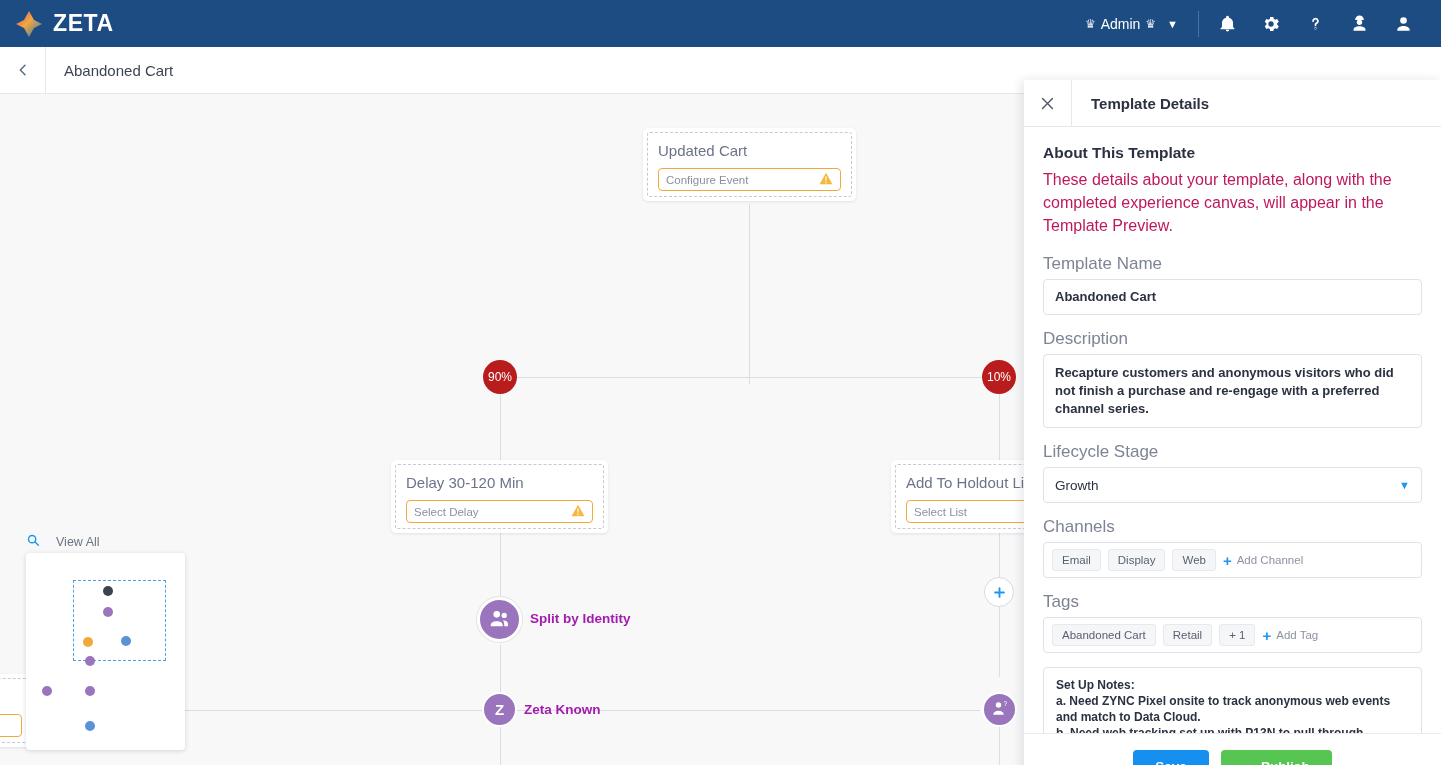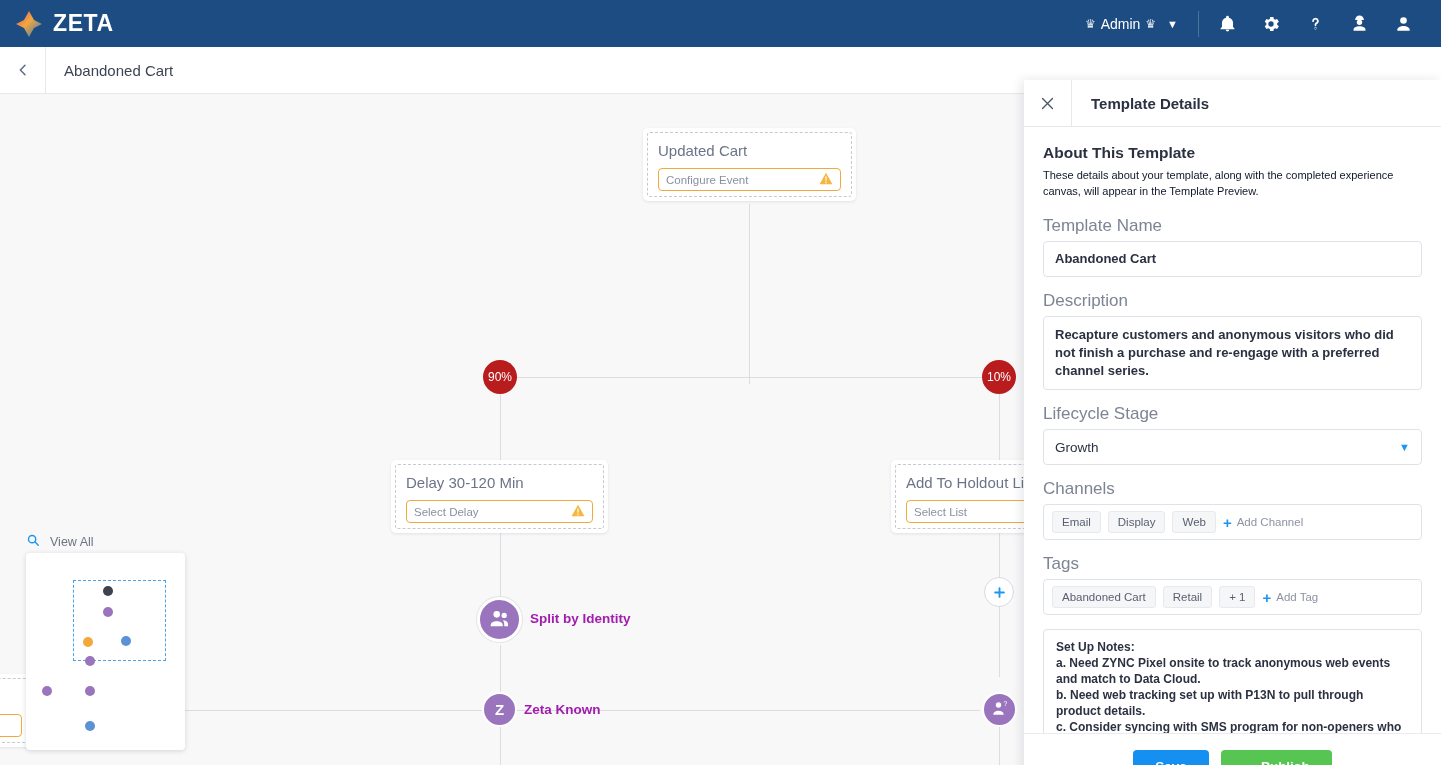--- a/index.html
+++ b/index.html
@@ -131,21 +131,21 @@
     color: #1d96f2;
   }
   .circle-label {
     position: absolute; font-size: 13.5px; color: #a21caf; font-weight: 600;
     white-space: nowrap; z-index: 6;
   }
 
   
   .viewall {
     position: absolute; left: 26px; top: 533px;
-    display: flex; align-items: center; gap: 10px;
+    display: flex; align-items: center; gap: 16px;
     font-size: 12.5px; color: #6d7483;
     z-index: 12;
   }
   .minimap {
     position: absolute; left: 26px; top: 553px;
     width: 159px; height: 197px;
     background: #ffffff;
     border-radius: 4px;
     box-shadow: 0 1px 5px rgba(20,30,50,.16);
     z-index: 11;
@@ -182,21 +182,21 @@
   .panel-body {
     flex: 1 1 auto;
     padding: 17px 19px 0 19px;
     overflow: hidden;
   }
   .panel-h2 {
     font-size: 15.5px; font-weight: bold; color: #2b3141;
     margin: 0 0 6px 0;
   }
   .panel-sub {
-    font-size: 11px; color: #0f172a; line-height: 1.45;
+    font-size: 16px; color: #be185d; line-height: 1.45;
     margin-bottom: 16px;
   }
   .field-label {
     font-size: 17px; color: #7d8494; margin-bottom: 5px;
   }
   .field { margin-bottom: 14px; }
   .input-box {
     border: 1px solid #dfe2e8; border-radius: 4px;
     background: #ffffff;
     padding: 9px 11px;

